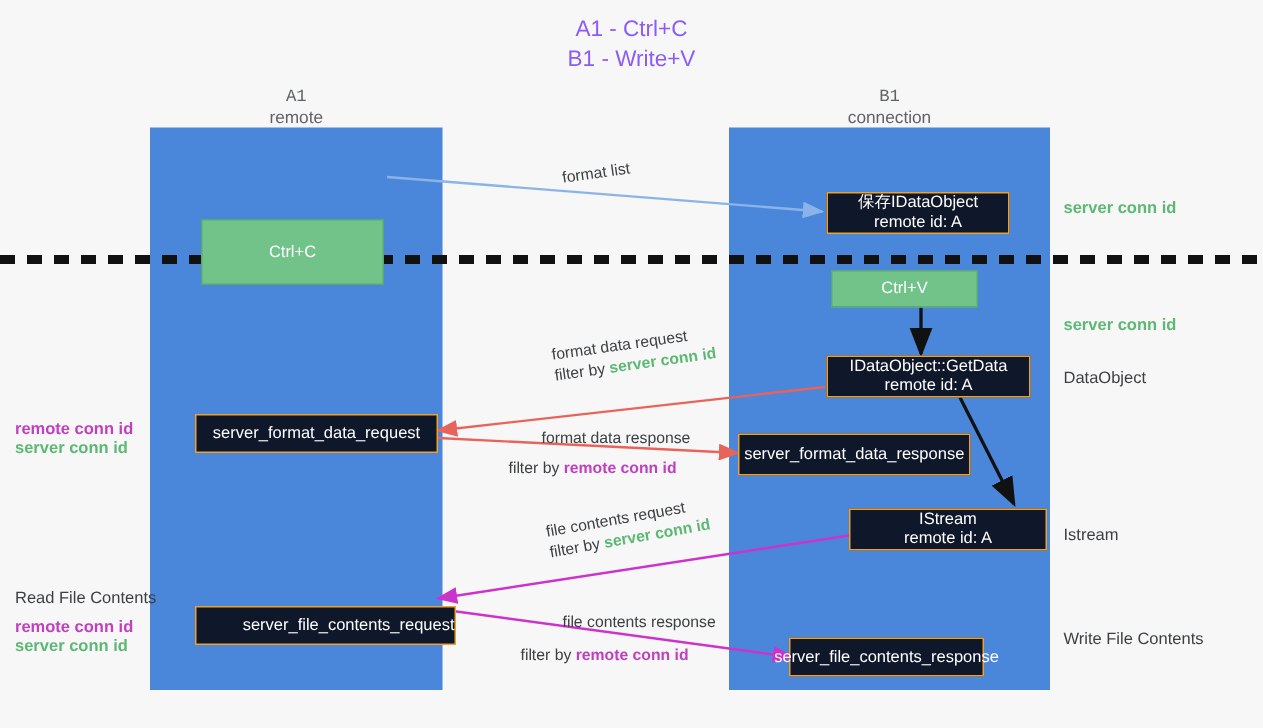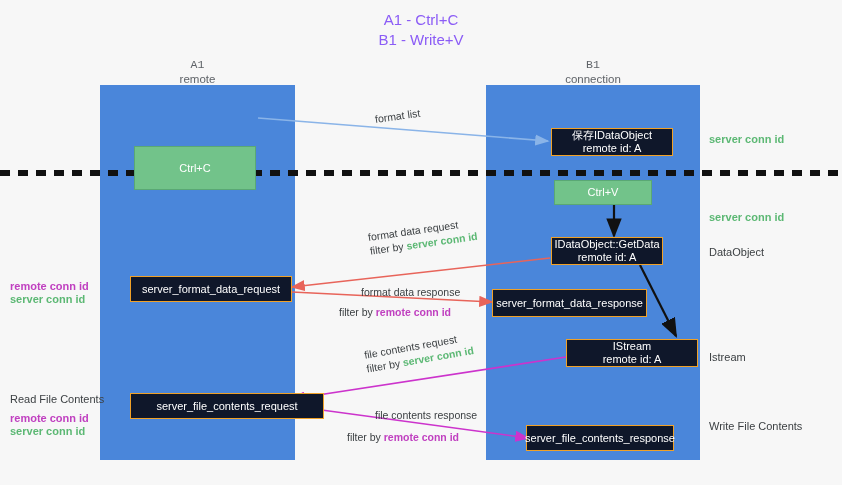--- a/index.html
+++ b/index.html
@@ -118,48 +118,48 @@
   </svg>
 
   <div class="box green" style="left:134px;top:104px;width:122px;height:44px;margin-top:42px;">
     <span>Ctrl+C</span>
   </div>
 
   <div class="box orange" style="left:130px;top:276px;width:162px;height:26px;">
     <span>server_format_data_request</span>
   </div>
 
-  <div class="box orange" style="left:130px;top:393px;width:194px;height:26px;">
+  <div class="box orange" style="left:130px;top:404px;width:174px;height:26px;justify-content:flex-end;">
     <span>server_file_contents_request</span>
   </div>
 
   <div class="box orange" style="left:551px;top:128px;width:122px;height:28px;flex-direction:column;">
     <span>保存IDataObject</span>
     <span>remote id: A</span>
   </div>
 
   <div class="box green" style="left:554px;top:180px;width:98px;height:25px;">
     <span>Ctrl+V</span>
   </div>
 
-  <div class="box orange" style="left:551px;top:237px;width:112px;height:28px;flex-direction:column;">
+  <div class="box orange" style="left:551px;top:237px;width:136px;height:28px;flex-direction:column;">
     <span>IDataObject::GetData</span>
     <span>remote id: A</span>
   </div>
 
   <div class="box orange" style="left:492px;top:289px;width:155px;height:28px;">
     <span>server_format_data_response</span>
   </div>
 
   <div class="box orange" style="left:566px;top:339px;width:132px;height:28px;flex-direction:column;">
     <span>IStream</span>
     <span>remote id: A</span>
   </div>
 
-  <div class="box orange" style="left:526px;top:425px;width:148px;height:26px;">
+  <div class="box orange" style="left:526px;top:425px;width:130px;height:26px;">
     <span>server_file_contents_response</span>
   </div>
 
   <div class="side green" style="left:709px;top:132px;">server conn id</div>
   <div class="side green" style="left:709px;top:210px;">server conn id</div>
   <div class="side plain" style="left:709px;top:245px;">DataObject</div>
   <div class="side plain" style="left:709px;top:350px;">Istream</div>
   <div class="side plain" style="left:709px;top:419px;">Write File Contents</div>
 
   <div class="side purple" style="left:10px;top:279px;">remote conn id</div>

